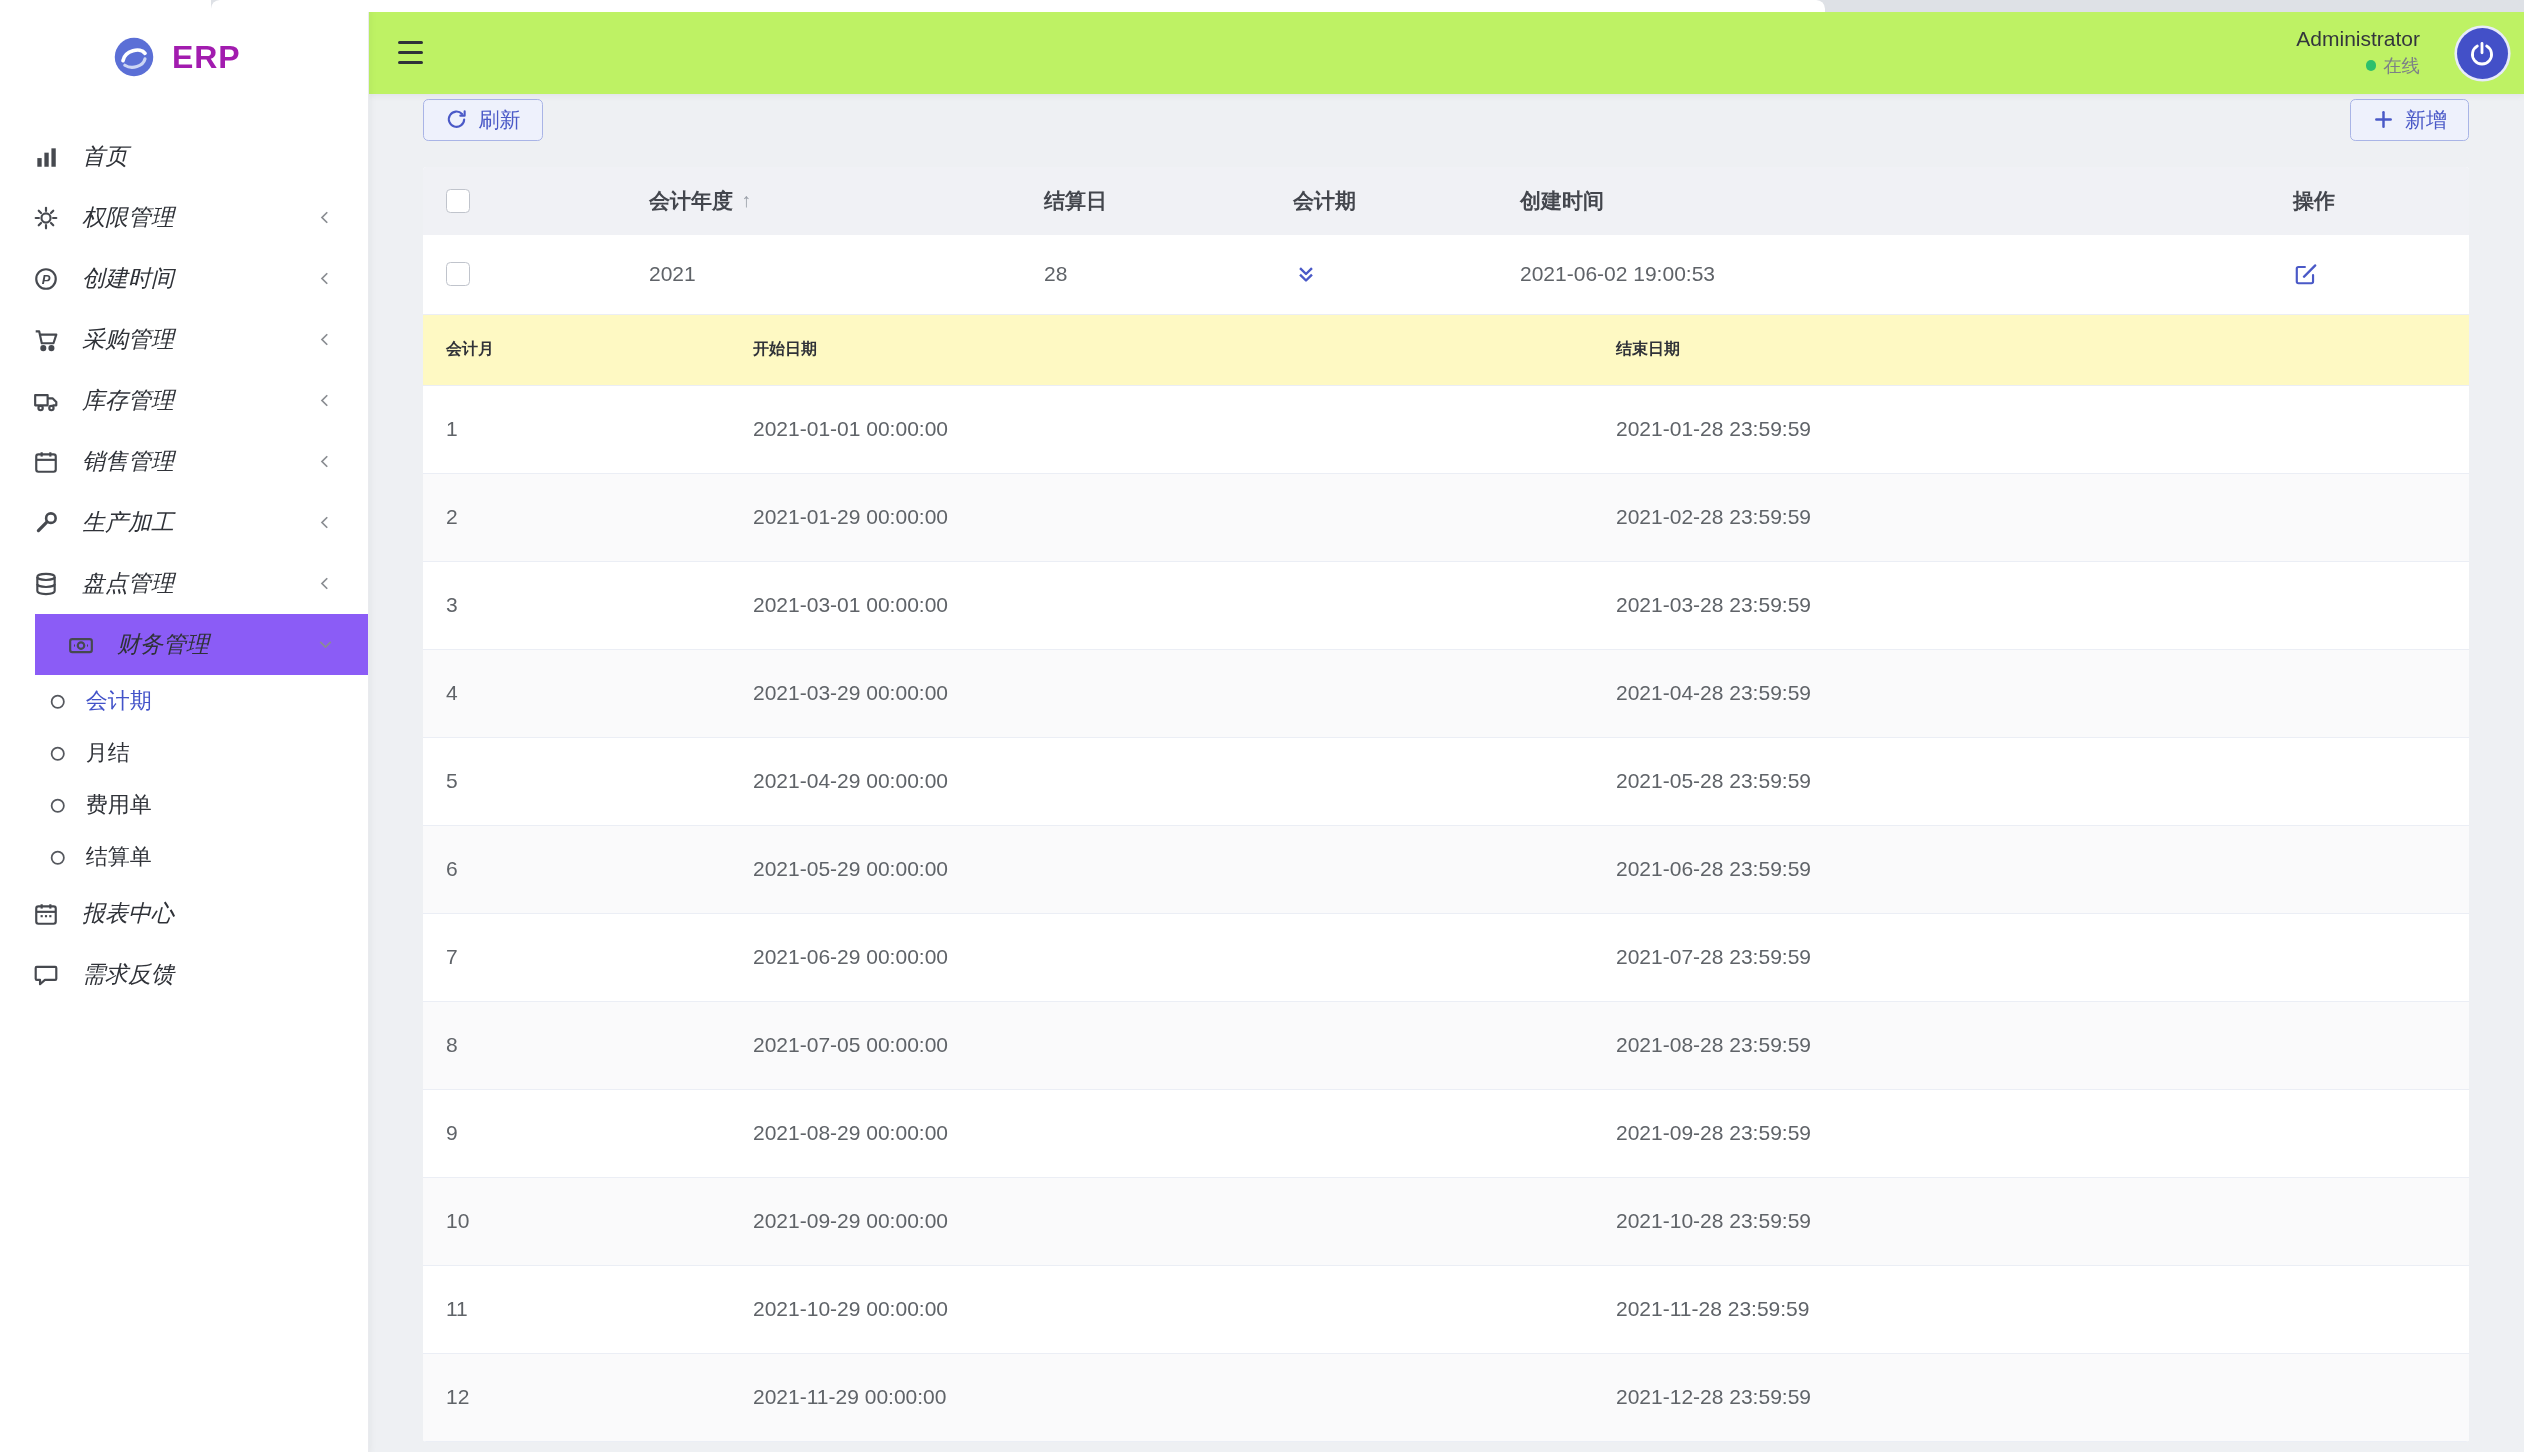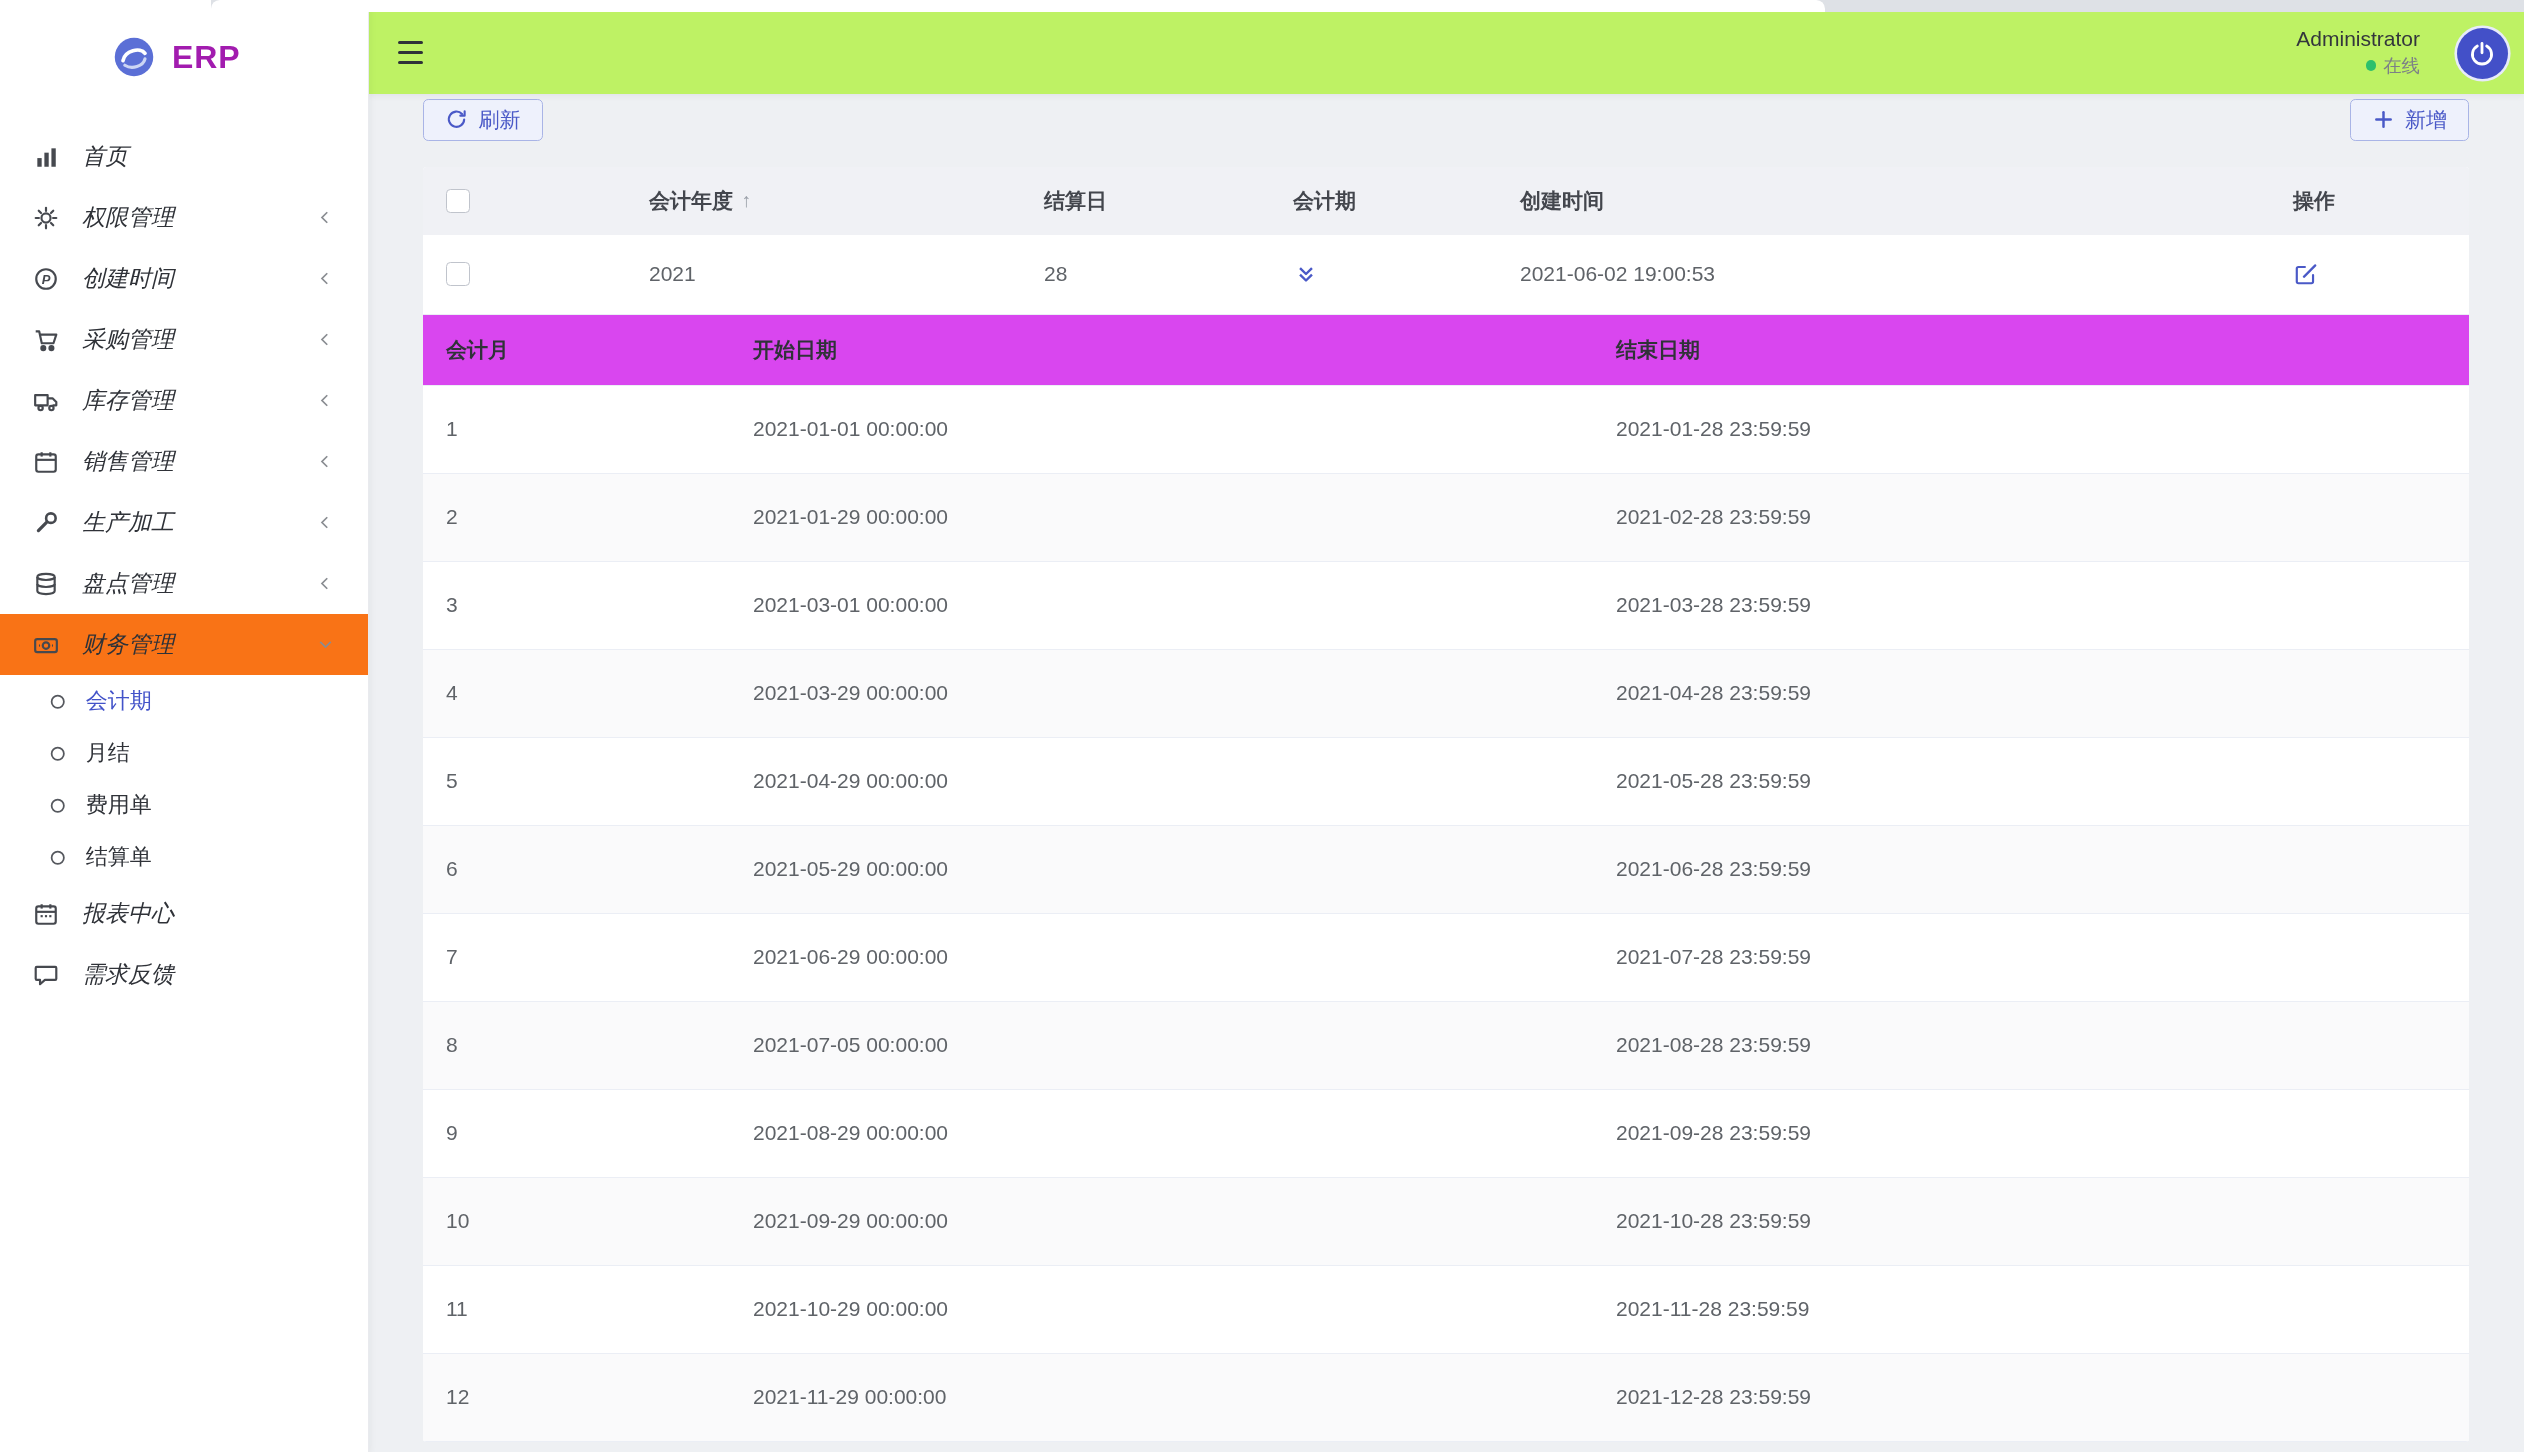--- a/index.html
+++ b/index.html
@@ -14,21 +14,21 @@
   
   .sidebar{
     position:absolute;top:0;left:0;bottom:0;width:368px;background:#ffffff;
     border-right:0.9px solid #e9eaee;box-shadow:1.8px 0 7px rgba(29,35,41,.05);z-index:5;
   }
   .logo{display:flex;align-items:center;height:114px;padding-left:112px;}
   .logo svg{width:44px;height:44px;}
   .logo-text{margin-left:16px;font-size:32px;font-weight:600;color:#a21caf;letter-spacing:0.9px;}
   .menu{padding-top:12.3px;}
   .menu-item{display:flex;align-items:center;height:61px;padding:0 32px 0 33px;cursor:pointer;font-style:italic;}
-  .menu-item.active{background:#f97316;}
+  .menu-item.active{background:#8b5cf6;margin-left:35px;}
   .mi-icon{width:26px;height:26px;display:inline-flex;flex:0 0 26px;}
   .mi-icon svg{width:26px;height:26px;}
   .mi-label{margin-left:23px;font-size:23px;color:#2f3238;}
   .mi-arrow{margin-left:auto;display:inline-flex;}
   .mi-arrow svg{width:21px;height:21px;}
   .submenu-item{display:flex;align-items:center;height:52px;padding-left:49px;cursor:pointer;}
   .sub-icon{width:17.5px;height:17.5px;display:inline-flex;}
   .sub-icon svg{width:17.5px;height:17.5px;}
   .sub-label{margin-left:19.3px;font-size:22px;color:#2f3238;}
   .submenu-item.selected .sub-label{color:#4353c9;}
@@ -51,21 +51,21 @@
   .btn{height:42px;padding:0 21px;background:#eef1fc;border:0.9px solid #a9b4e6;color:#4a59c7;
     font-size:21px;border-radius:5.3px;display:inline-flex;align-items:center;gap:10.5px;cursor:pointer;
     font-family:"Liberation Sans",sans-serif;}
   .btn svg{width:23px;height:23px;}
   
   .card{background:#ffffff;border-radius:3.5px;overflow:hidden;}
   .grid-main{display:grid;grid-template-columns:202px 395px 249px 227px 773px 1fr;align-items:center;}
   .grid-sub{display:grid;grid-template-columns:307px 863px 1fr;align-items:center;}
   .t-header{height:68px;background:#f0f1f5;font-size:21px;font-weight:700;color:#43464d;}
   .t-row{height:79px;border-bottom:0.9px solid #ebeef5;font-size:21px;color:#5f6368;background:#fff;}
-  .sub-header{height:70px;font-size:21px;font-weight:700;color:#303238;border-bottom:0.9px solid #ebeef5;background:#d946ef;}
+  .sub-header{height:70px;font-size:16px;font-weight:700;color:#303238;border-bottom:0.9px solid #ebeef5;background:#fef9c3;}
   .sub-row{height:87px;border-bottom:0.9px solid #ebeef5;font-size:21px;color:#5f6368;background:#fff;}
   .sub-row:nth-child(even){background:#fafafb;}
   .cell{padding-left:24px;display:flex;align-items:center;}
   .cell.first{padding-left:23px;}
   .checkbox{width:24px;height:24px;border:1.8px solid #c0c4cc;border-radius:4.4px;background:#fff;cursor:pointer;box-sizing:border-box;}
   .sort-arrow{margin-left:8.8px;font-size:19.3px;color:#9aa0a8;cursor:pointer;}
   .icon-btn{display:inline-flex;cursor:pointer;}
   .icon-btn svg{width:26px;height:26px;}
   
   .pagination{display:flex;justify-content:flex-end;align-items:flex-start;gap:60px;margin-top:10.5px;padding-right:44px;}

